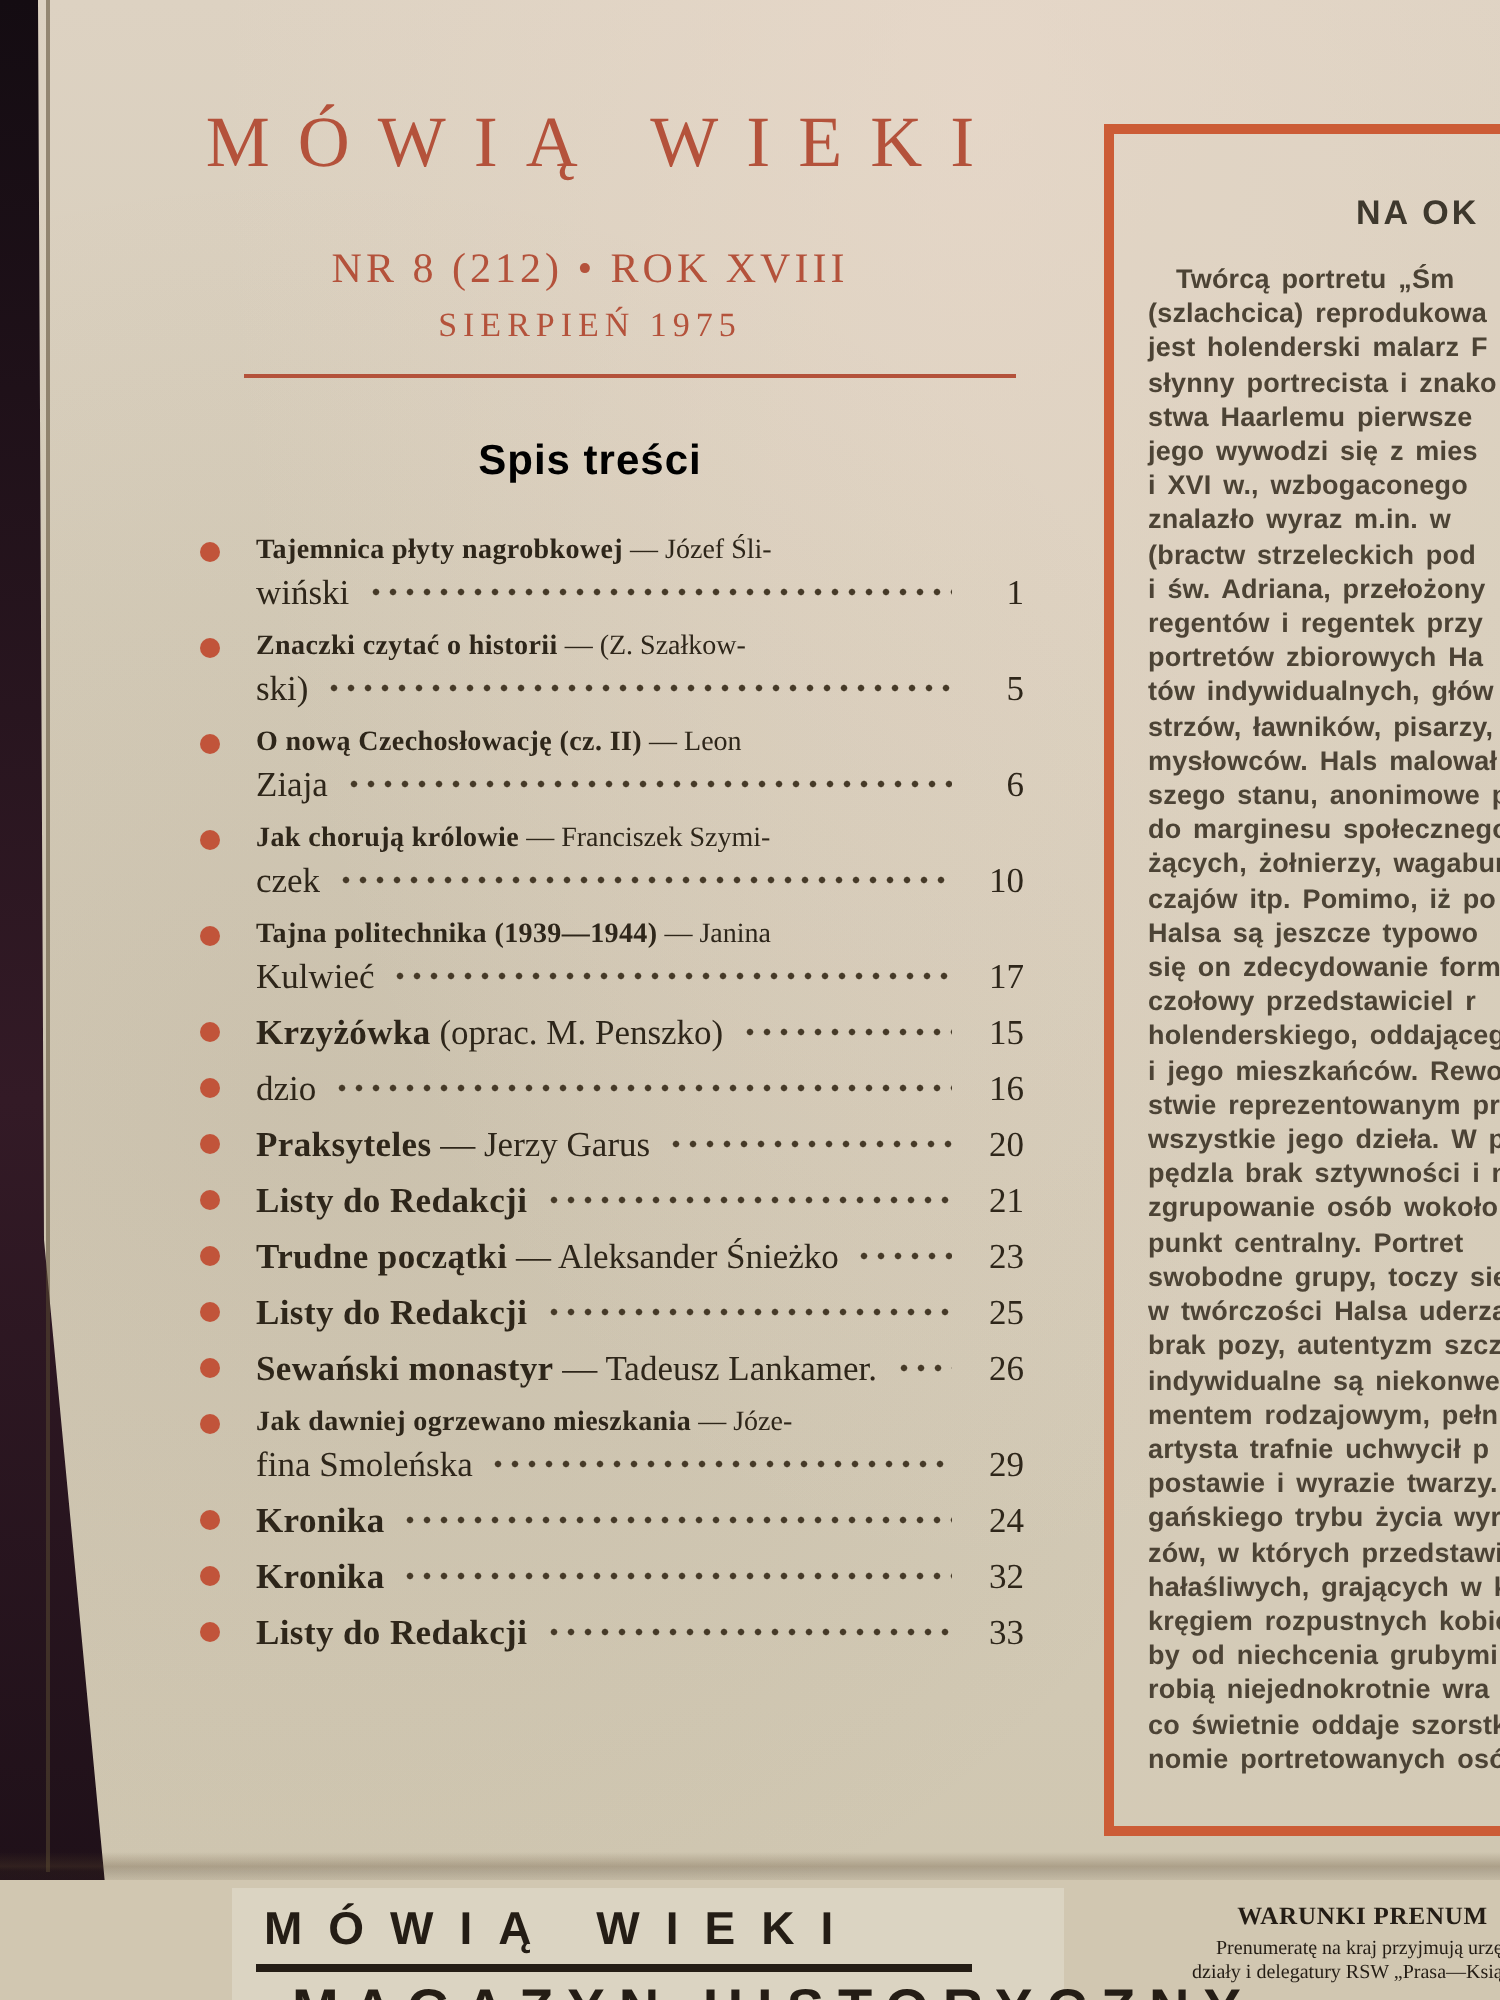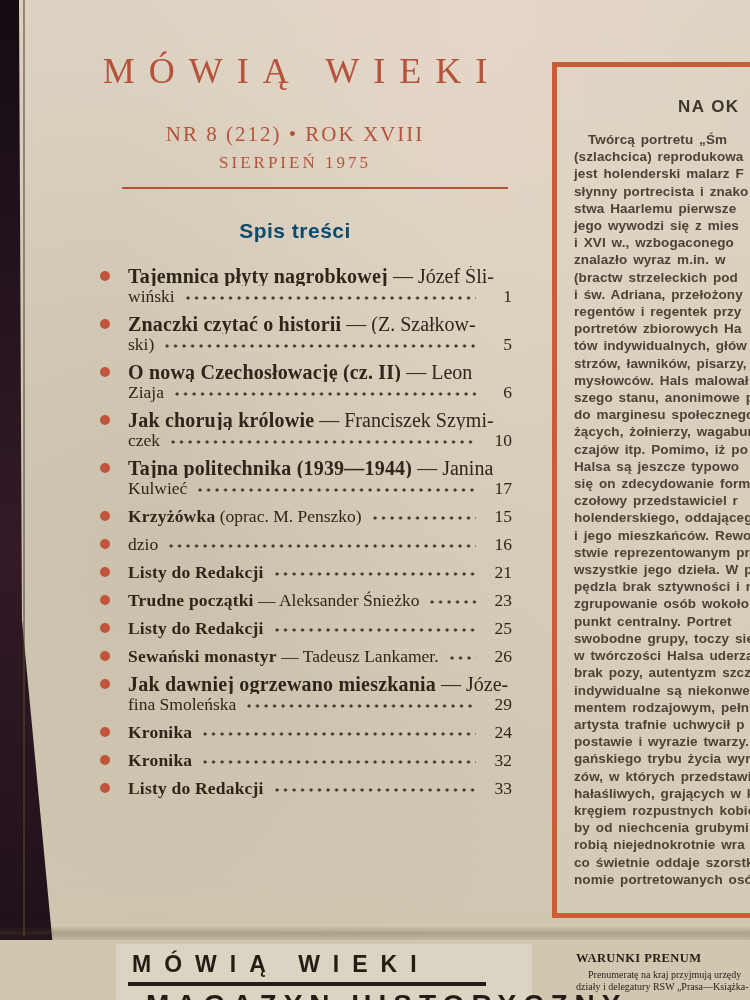--- a/index.html
+++ b/index.html
@@ -28,28 +28,28 @@
   
   .masthead{position:absolute;left:60px;top:50px;width:470px;text-align:center;color:#b4523b;}
   .masthead-title{font-size:36px;letter-spacing:14px;padding-left:14px;white-space:nowrap;}
   .masthead-issue{margin-top:30px;font-size:21px;letter-spacing:2px;}
   .masthead-date{margin-top:6px;font-size:17px;letter-spacing:3px;}
   .red-rule{position:absolute;left:122px;top:187px;width:386px;height:2px;background:#b4523b;}
   
   .toc-heading{
     position:absolute;left:60px;top:219px;width:470px;text-align:center;
     font-family:"Liberation Sans",sans-serif;font-weight:700;font-size:21px;
-    color:#0c4a6e;letter-spacing:.5px;
+    color:#000000;letter-spacing:.5px;
   }
   .toc{position:absolute;left:100px;top:266px;width:412px;color:#2e261a;}
   .entry{position:relative;padding-left:28px;margin-bottom:8px;}
   .bullet{position:absolute;left:0;top:5px;width:10px;height:10px;border-radius:50%;background:#c1543a;}
-  .l1{font-size:20px;line-height:20px;white-space:nowrap;overflow:hidden;}
+  .l1{font-size:14px;line-height:20px;white-space:nowrap;overflow:hidden;}
   .bld{font-weight:700;letter-spacing:.2px;}
-  .row{display:flex;align-items:center;font-size:17.5px;line-height:20px;}
+  .row{display:flex;align-items:flex-start;font-size:17.5px;line-height:20px;}
   .row .txt{white-space:nowrap;}
   .dots{
     flex:1;height:14px;margin:0 6px 2px 10px;min-width:6px;
     background-image:radial-gradient(circle at 3px 10px,#463a28 1.3px,rgba(70,58,40,0) 1.9px);
     background-size:8.5px 14px;background-repeat:repeat-x;
   }
   .pg{width:30px;text-align:right;font-size:17.5px;}
   
   .cover{position:absolute;left:552px;top:62px;width:250px;height:846px;border:5px solid #cc5c36;background:rgba(222,211,196,.25);}
   .cover-inner{padding:30px 0 0 17px;}
@@ -71,21 +71,21 @@
   .footer-light{position:absolute;left:116px;top:944px;width:416px;height:56px;background:#dbd4c2;}
   .footer-logo{
     position:absolute;left:132px;top:951px;font-family:"Liberation Sans",sans-serif;
     font-weight:700;font-size:23px;letter-spacing:13px;color:#241d15;white-space:nowrap;
   }
   .footer-rule{position:absolute;left:128px;top:982px;width:358px;height:4px;background:#241d15;}
   .footer-sub{
     position:absolute;left:146px;top:989px;font-family:"Liberation Sans",sans-serif;
     font-weight:700;font-size:28px;letter-spacing:7px;color:#241d15;white-space:nowrap;
   }
-  .warunki{position:absolute;left:576px;top:951px;width:148px;color:#241d15;}
+  .warunki{position:absolute;left:596px;top:951px;width:148px;color:#241d15;text-align:right;}
   .warunki-h{font-weight:700;font-size:12.5px;white-space:nowrap;letter-spacing:.4px;}
   .warunki-line{font-size:10px;line-height:12px;white-space:nowrap;}
   .warunki-line.first{text-indent:12px;margin-top:3px;}
 </style>
 </head>
 <body>
 
 <div class="paper-tone"></div>
 <div class="binding"></div>
 <div class="page-edge-line"></div>
@@ -151,20 +151,28 @@
         <span class="dots"></span>
         <span class="pg">15</span>
       </div>
     </div>
     <div class="entry">
       <span class="bullet"></span>
       <div class="row">
         <span class="txt">dzio</span>
         <span class="dots"></span>
         <span class="pg">16</span>
+      </div>
+    </div>
+    <div class="entry">
+      <span class="bullet"></span>
+      <div class="row">
+        <span class="txt"><span class="bld">Praksyteles</span> — Jerzy Garus</span>
+        <span class="dots"></span>
+        <span class="pg">20</span>
       </div>
     </div>
     <div class="entry">
       <span class="bullet"></span>
       <div class="row">
         <span class="txt"><span class="bld">Listy do Redakcji</span></span>
         <span class="dots"></span>
         <span class="pg">21</span>
       </div>
     </div>

